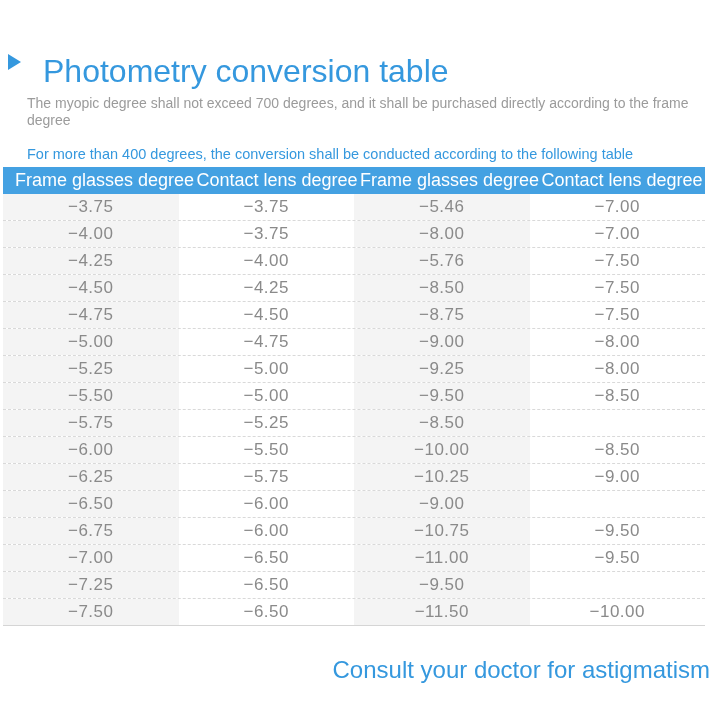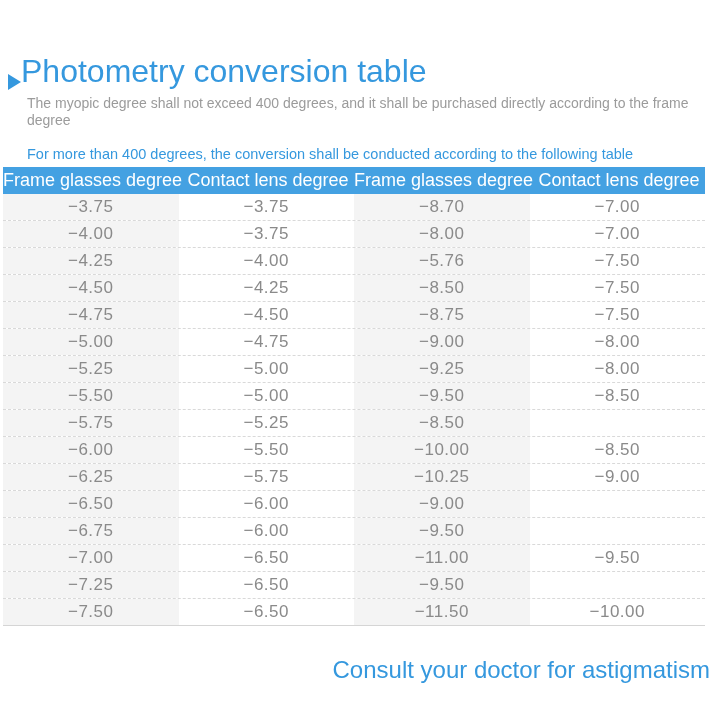--- a/index.html
+++ b/index.html
@@ -11,21 +11,21 @@
     --stripe: #f4f4f4;
     --separator: #d9d9d9;
   }
   *{ box-sizing:border-box; margin:0; padding:0; }
   html,body{ width:720px; height:720px; background:#ffffff; overflow:hidden; }
   body{ position:relative; font-family:"Liberation Sans", sans-serif; }
 
   
   .title-row{
     position:absolute; top:52px; left:8px;
-    display:flex; align-items:flex-end; gap:0;
+    display:flex; align-items:flex-start; gap:22px;
   }
   .arrow{
     width:0; height:0; flex:0 0 auto;
     border-left:13px solid var(--accent);
     border-top:8px solid transparent;
     border-bottom:8px solid transparent;
     margin-top:2px;
   }
   .page-title{
     font-size:32px; font-weight:400; color:var(--accent);
@@ -41,21 +41,21 @@
     font-size:14.5px; line-height:18px; color:var(--accent); margin-top:16px;
     white-space:nowrap;
   }
 
   
   .conversion-table{
     position:absolute; top:167px; left:3px; width:702px;
   }
   .thead{
     display:grid; grid-template-columns:repeat(4,1fr);
-    background:var(--header-bg); height:27px;
+    background:var(--header-bg); height:27px;padding-left:12px;
   }
   .hcell{
     display:flex; align-items:center; justify-content:center;
     color:var(--header-text); font-size:18px; font-weight:400;
     white-space:nowrap;
   }
   .trow{
     display:grid; grid-template-columns:repeat(4,1fr);
     height:27px; border-bottom:1px dashed var(--separator);
   }
@@ -74,36 +74,36 @@
 </style>
 </head>
 <body>
 
 <div class="title-row">
   <span class="arrow"></span>
   <h1 class="page-title">Photometry conversion table</h1>
 </div>
 
 <div class="subtitles">
-  <p class="sub-gray">The myopic degree shall not exceed 400 degrees, and it shall be purchased directly according to the frame degree</p>
+  <p class="sub-gray">The myopic degree shall not exceed 700 degrees, and it shall be purchased directly according to the frame degree</p>
   <p class="sub-blue">For more than 400 degrees, the conversion shall be conducted according to the following table</p>
 </div>
 
 <div class="conversion-table">
   <div class="thead">
       <div class="hcell">Frame glasses degree</div>
       <div class="hcell">Contact lens degree</div>
       <div class="hcell">Frame glasses degree</div>
       <div class="hcell">Contact lens degree</div>
     </div>
   <div class="tbody">
       <div class="trow">
         <div class="tcell">−3.75</div>
         <div class="tcell">−3.75</div>
-        <div class="tcell">−8.70</div>
+        <div class="tcell">−5.46</div>
         <div class="tcell">−7.00</div>
       </div>
       <div class="trow">
         <div class="tcell">−4.00</div>
         <div class="tcell">−3.75</div>
         <div class="tcell">−8.00</div>
         <div class="tcell">−7.00</div>
       </div>
       <div class="trow">
         <div class="tcell">−4.25</div>
@@ -159,20 +159,21 @@
         <div class="tcell">−9.00</div>
       </div>
       <div class="trow">
         <div class="tcell">−6.50</div>
         <div class="tcell">−6.00</div>
         <div class="tcell">−9.00</div>
       </div>
       <div class="trow">
         <div class="tcell">−6.75</div>
         <div class="tcell">−6.00</div>
+        <div class="tcell">−10.75</div>
         <div class="tcell">−9.50</div>
       </div>
       <div class="trow">
         <div class="tcell">−7.00</div>
         <div class="tcell">−6.50</div>
         <div class="tcell">−11.00</div>
         <div class="tcell">−9.50</div>
       </div>
       <div class="trow">
         <div class="tcell">−7.25</div>

